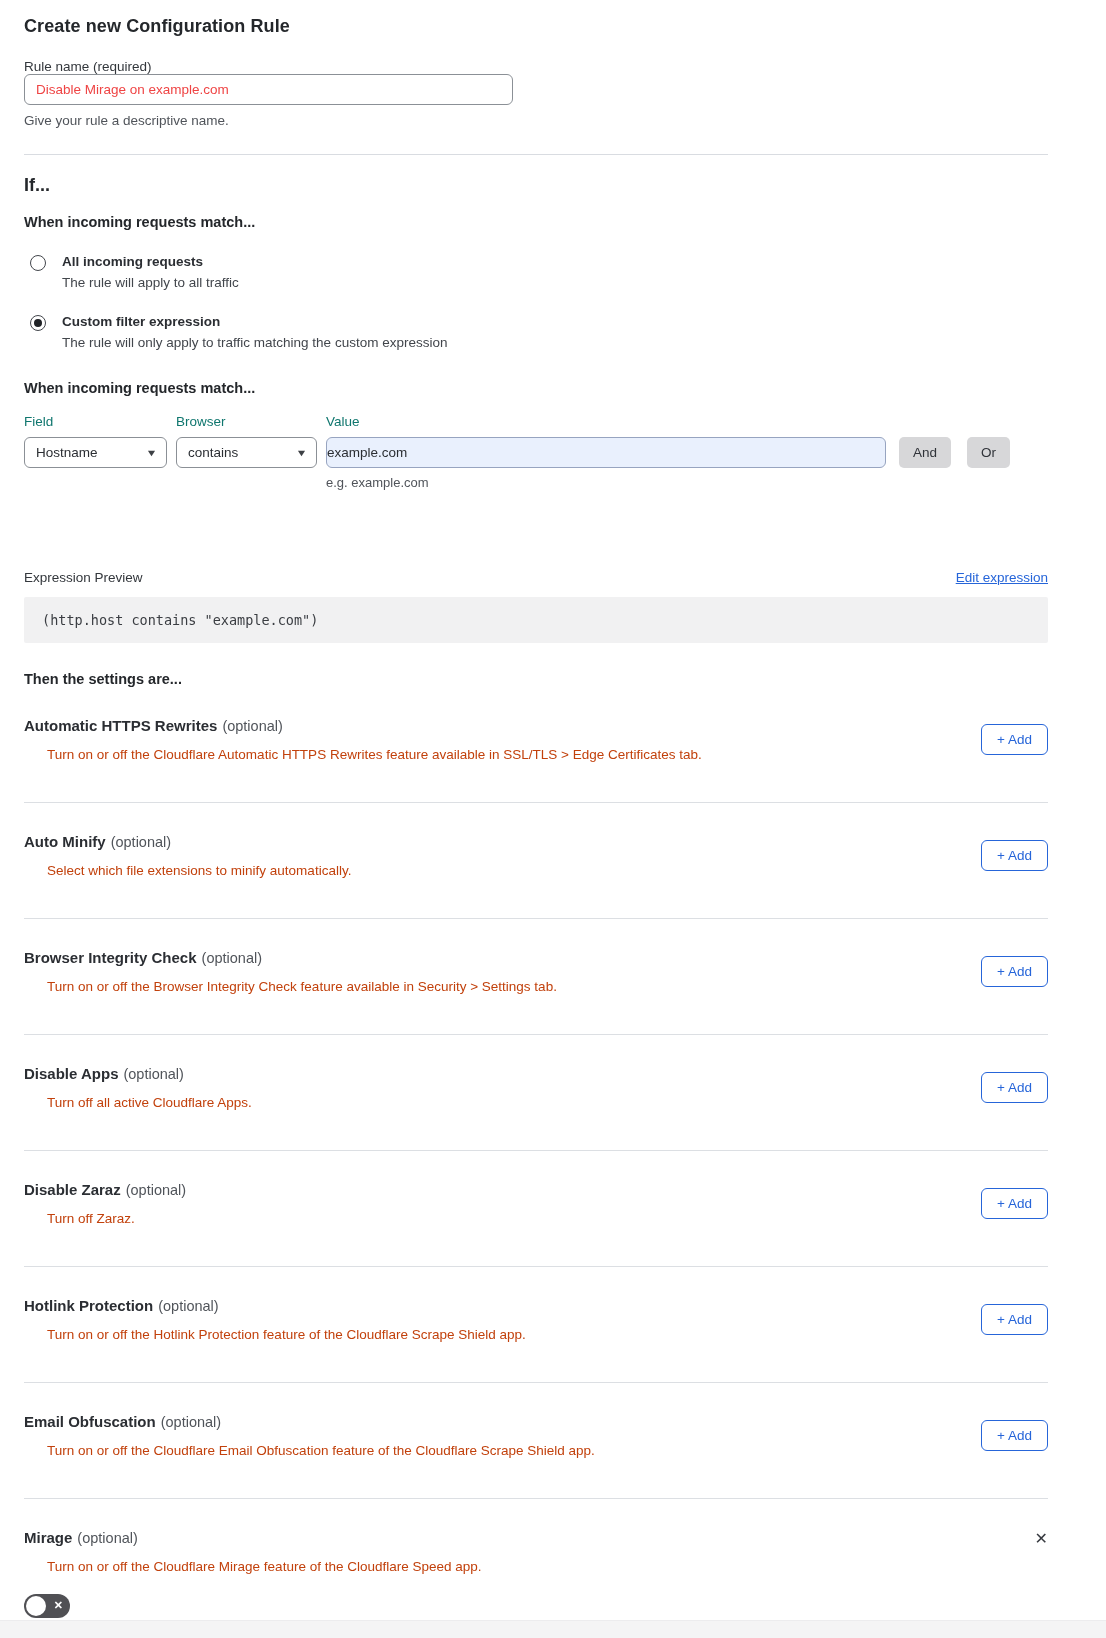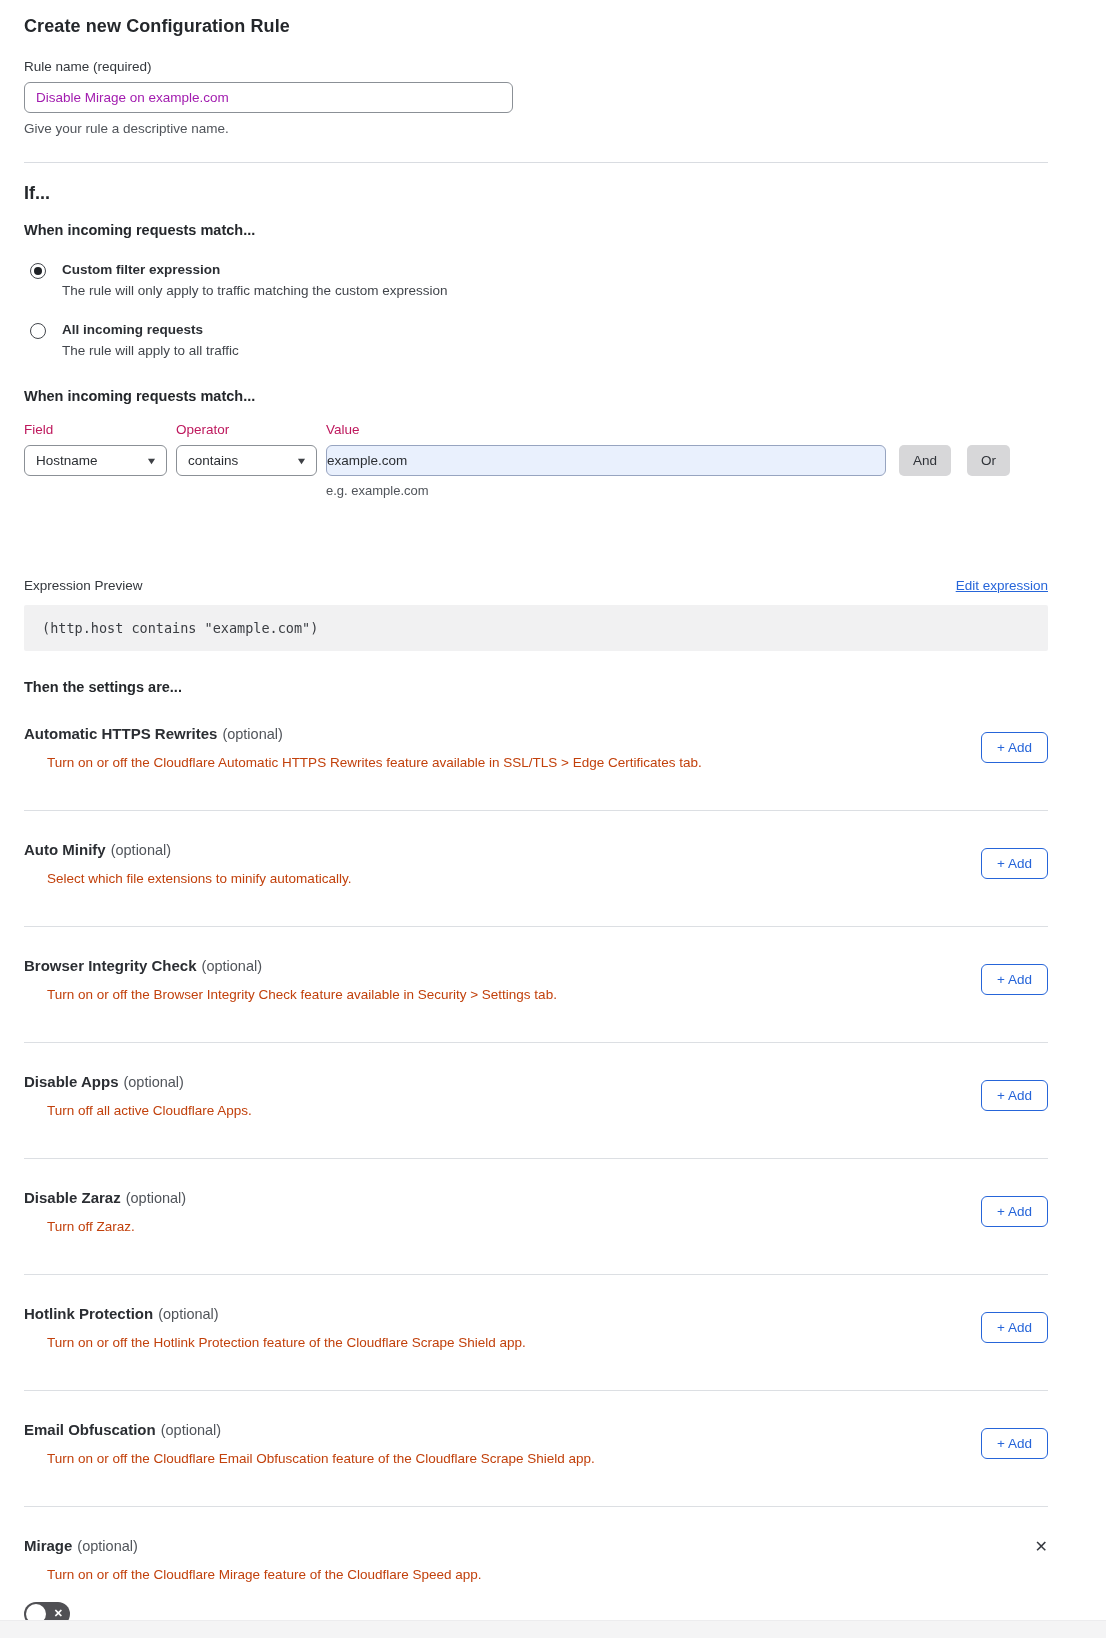--- a/index.html
+++ b/index.html
@@ -11,23 +11,23 @@
     position: relative;
     overflow: hidden;
   }
   .container { margin: 0 58px 0 24px; width: 1024px; }
 
   h1.page-title { font-size: 18px; font-weight: 700; color: #24272b; padding-top: 16px; letter-spacing: .1px; }
 
   .field-group { margin-top: 22px; }
   .field-label { font-size: 13.5px; color: #33373c; display: block; }
   .text-input {
-    margin-top: 8px; width: 489px; height: 31px;
+    width: 489px; height: 31px;
     border: 1px solid #8b9096; border-radius: 6px;
-    padding: 0 11px; font-size: 13.5px; color: #a21caf;
+    padding: 0 11px; font-size: 13.5px; color: #ef4444;
     font-family: "Liberation Sans", sans-serif; background: #fff; outline: none;
   }
   .help-text { margin-top: 8px; font-size: 13.5px; color: #50545a; }
 
   .divider { border: none; border-top: 1px solid #d9dce1; margin-top: 26px; }
 
   h2.if-heading { margin-top: 20px; font-size: 18px; font-weight: 700; color: #24272b; }
   h3.sub-heading { margin-top: 18px; font-size: 14.5px; font-weight: 700; color: #24272b; }
 
   .radio-row { display: flex; margin-top: 24px; margin-left: 6px; cursor: pointer; }
@@ -35,21 +35,21 @@
     width: 16px; height: 16px; border: 1.5px solid #43464c; border-radius: 50%;
     margin-right: 16px; margin-top: 1px; flex: none; position: relative; background: #fff;
   }
   .radio.checked::after {
     content: ""; position: absolute; left: 2.5px; top: 2.5px;
     width: 8px; height: 8px; border-radius: 50%; background: #1f2226;
   }
   .radio-label { font-size: 13.5px; font-weight: 700; color: #2b2e33; }
   .radio-desc { font-size: 13.5px; color: #42464c; margin-top: 6px; }
 
-  .matcher-labels { display: flex; margin-top: 18px; font-size: 13.5px; color: #be185d; }
+  .matcher-labels { display: flex; margin-top: 18px; font-size: 13.5px; color: #0f766e; }
   .matcher-labels .lab-field { width: 152px; }
   .matcher-labels .lab-operator { width: 150px; }
   .matcher-row { display: flex; align-items: flex-end; margin-top: 8px; }
   .select {
     height: 31px; border: 1px solid #8b9096; border-radius: 6px; background: #fff;
     display: flex; align-items: center; justify-content: space-between;
     padding: 0 10px 0 11px; font-size: 13.5px; color: #2b2e33; cursor: pointer;
   }
   .select-field { width: 143px; margin-right: 9px; }
   .select-operator { width: 141px; margin-right: 9px; }
@@ -127,40 +127,40 @@
     <input class="text-input" type="text" value="Disable Mirage on example.com" style="">
     <div class="help-text">Give your rule a descriptive name.</div>
   </div>
 
   <hr class="divider">
 
   <h2 class="if-heading">If...</h2>
   <h3 class="sub-heading">When incoming requests match...</h3>
 
   <div class="radio-row">
+    <span class="radio"></span>
+    <div>
+      <div class="radio-label">All incoming requests</div>
+      <div class="radio-desc">The rule will apply to all traffic</div>
+    </div>
+  </div>
+
+  <div class="radio-row">
     <span class="radio checked"></span>
     <div>
       <div class="radio-label">Custom filter expression</div>
       <div class="radio-desc">The rule will only apply to traffic matching the custom expression</div>
     </div>
   </div>
 
-  <div class="radio-row">
-    <span class="radio"></span>
-    <div>
-      <div class="radio-label">All incoming requests</div>
-      <div class="radio-desc">The rule will apply to all traffic</div>
-    </div>
-  </div>
-
   <h3 class="sub-heading" style="margin-top:30px;">When incoming requests match...</h3>
 
   <div class="matcher-labels">
     <div class="lab-field">Field</div>
-    <div class="lab-operator">Operator</div>
+    <div class="lab-operator">Browser</div>
     <div class="lab-value">Value</div>
   </div>
 
   <div class="matcher-row">
     <div class="select select-field">
       <span>Hostname</span>
       <span class="caret">▼</span>
     </div>
     <div class="select select-operator">
       <span>contains</span>

